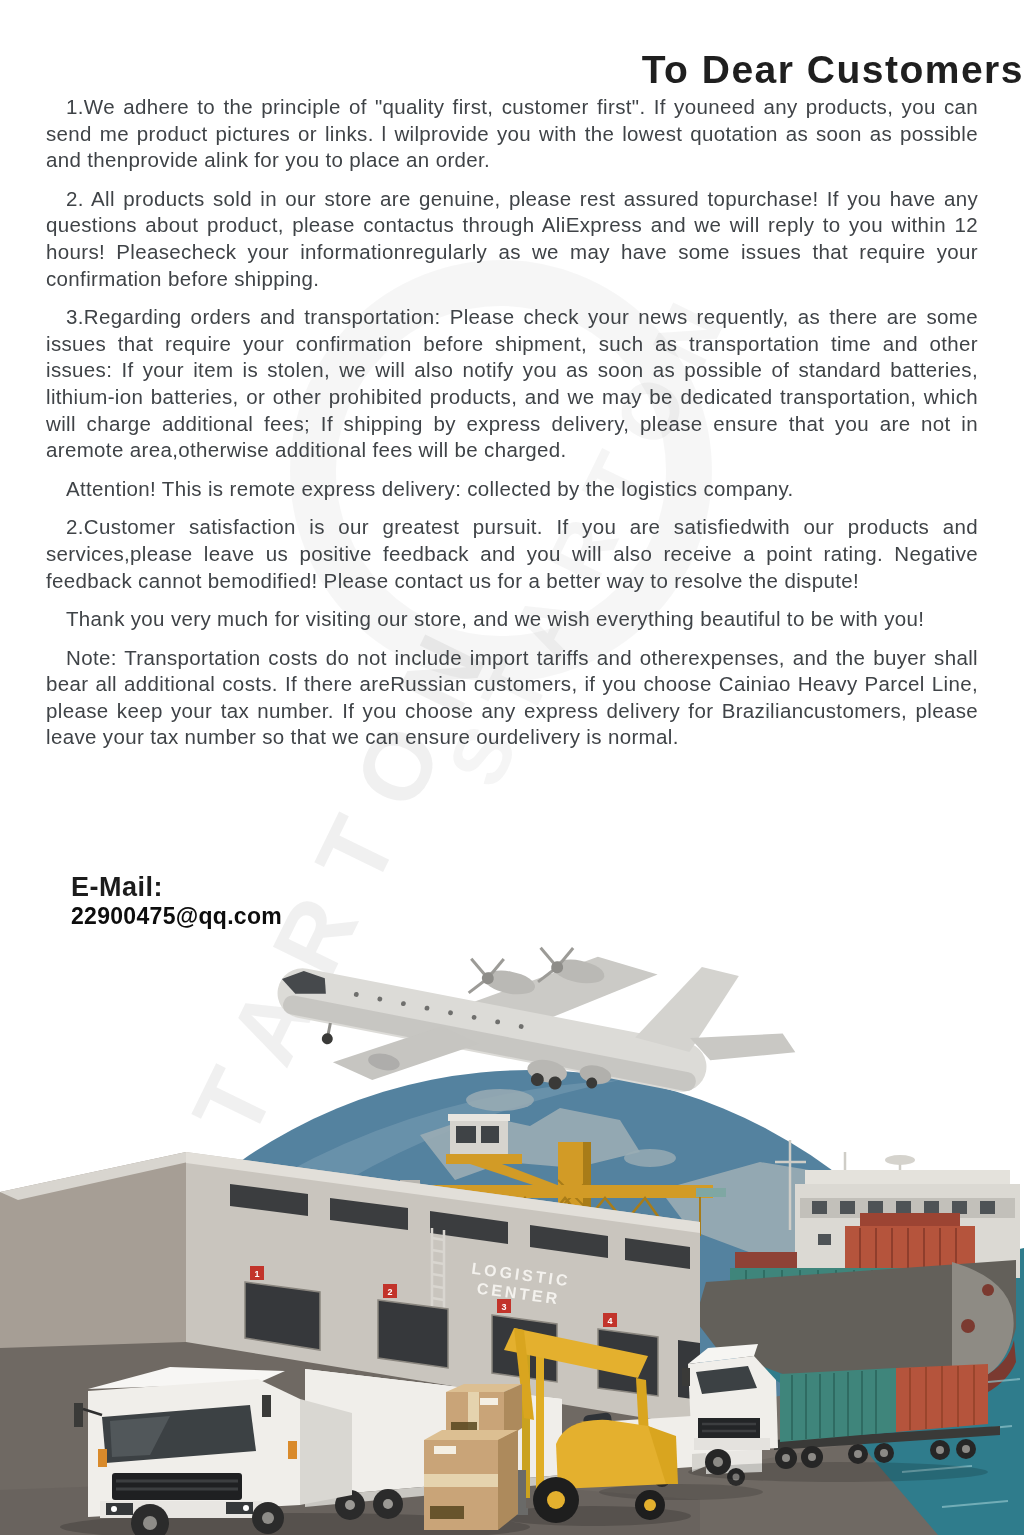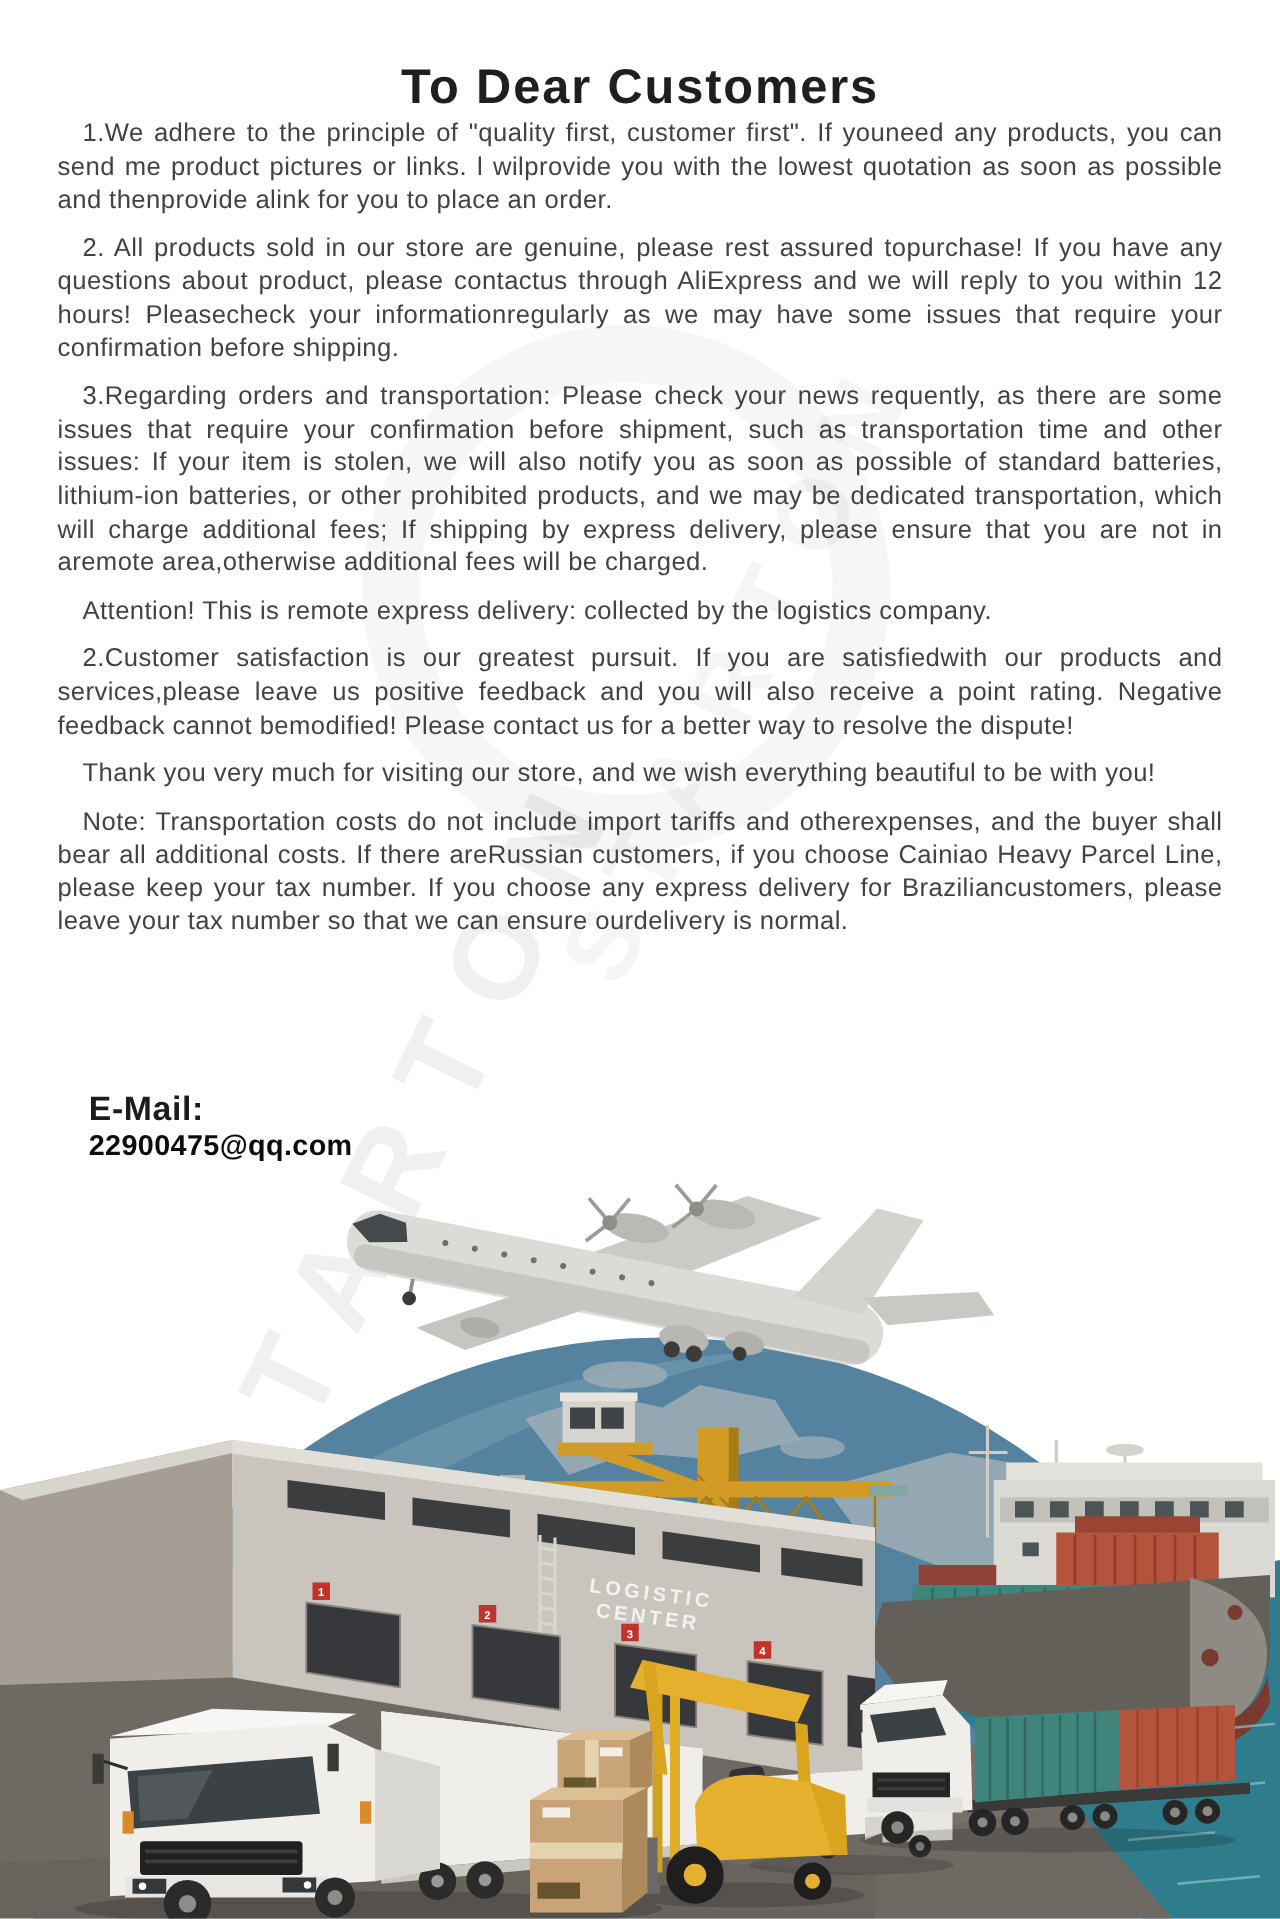--- a/index.html
+++ b/index.html
@@ -10,21 +10,21 @@
   
   .wm{
     position:absolute;font-weight:700;pointer-events:none;white-space:nowrap;
     font-family:"Liberation Sans",sans-serif;
   }
   .wm1{left:130px;top:1190px;font-size:96px;letter-spacing:30px;color:rgba(110,110,110,0.10);transform:rotate(-64deg);transform-origin:left top;}
   .wm2{left:430px;top:760px;font-size:80px;letter-spacing:24px;color:rgba(120,120,120,0.07);transform:rotate(-64deg);transform-origin:left top;}
   .wm-ring{position:absolute;left:290px;top:260px;width:330px;height:330px;border-radius:50%;border:46px solid rgba(0,0,0,0.035);}
   
   .title{
-    position:absolute;left:0;top:22px;width:100%;text-align:center;
+    position:absolute;left:0;top:22px;width:100%;text-align:right;
     font-size:39px;font-weight:700;color:#1f1f1f;letter-spacing:1.5px;
   }
   
   .bodytext{
     position:absolute;left:34px;top:82px;width:956px;
     font-size:20.5px;line-height:26.6px;color:#3f4347;letter-spacing:0.35px;
   }
   .bodytext p{margin:12px;text-indent:20px;text-align:justify;}
   
   .contact-row{position:absolute;left:55px;display:flex;align-items:baseline;z-index:5;flex-direction:column;}

